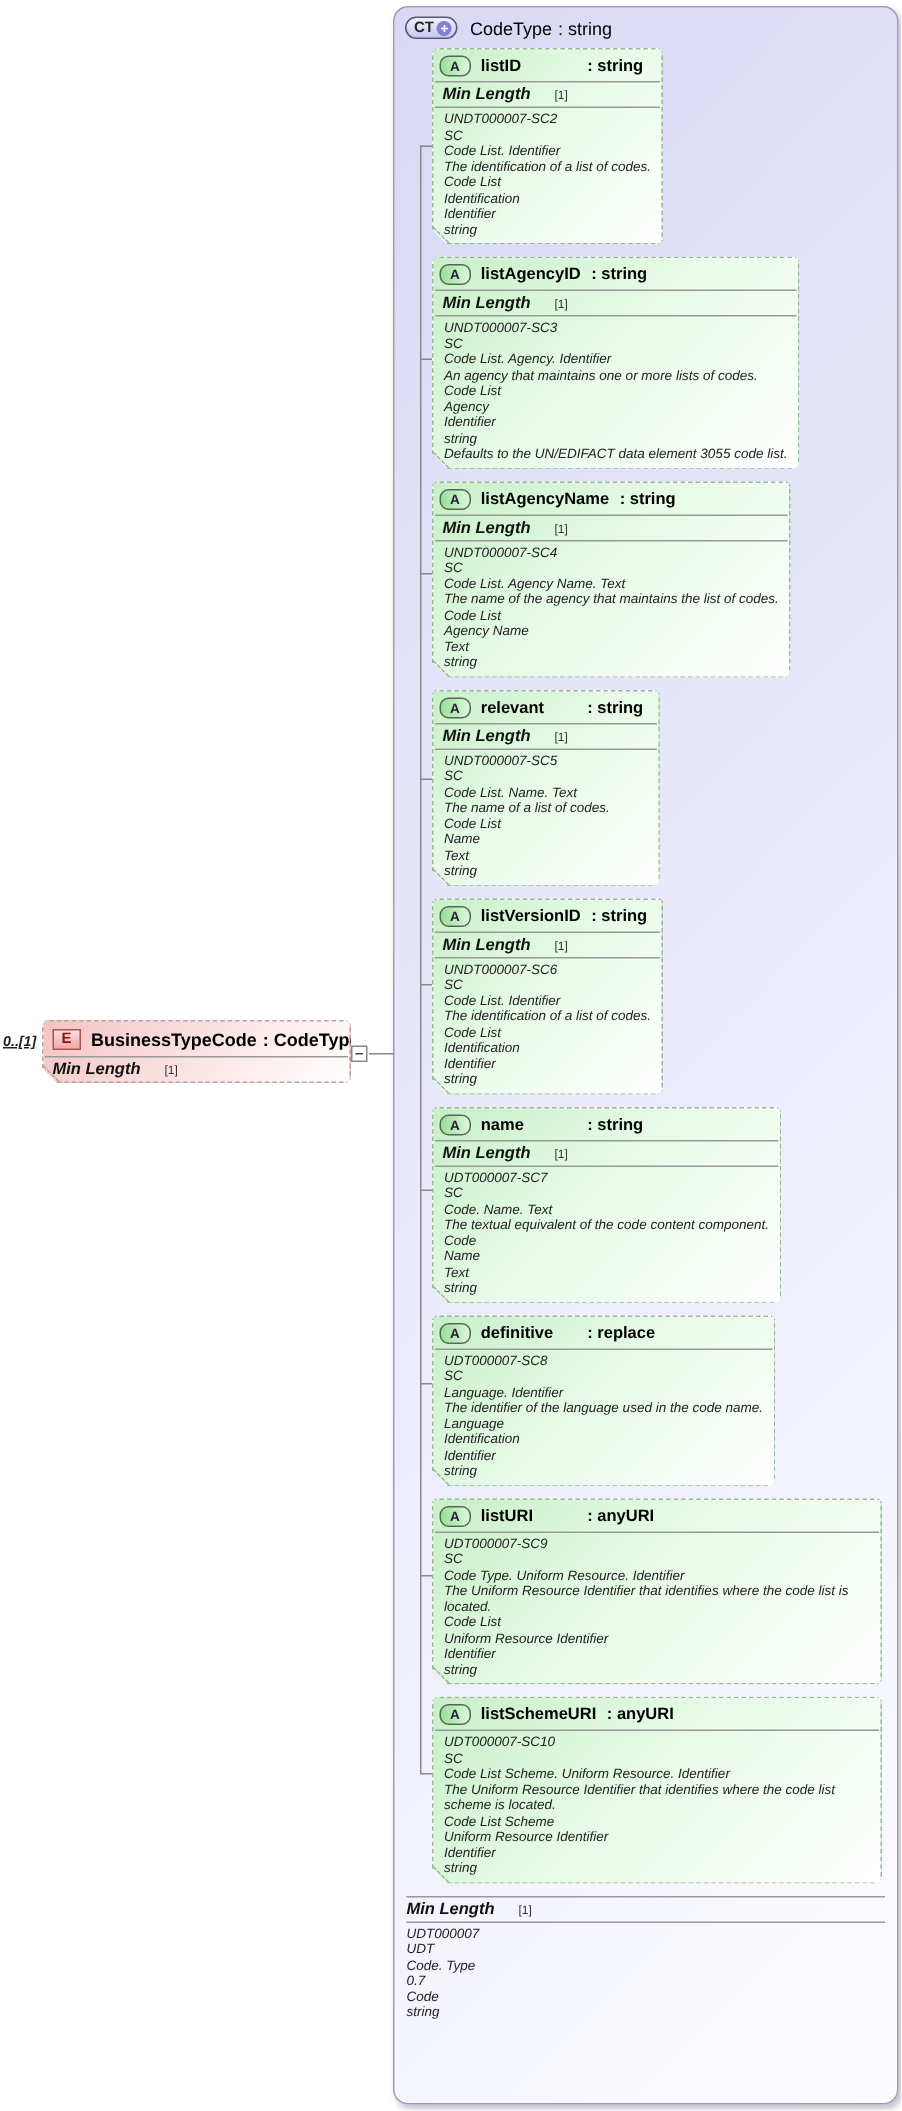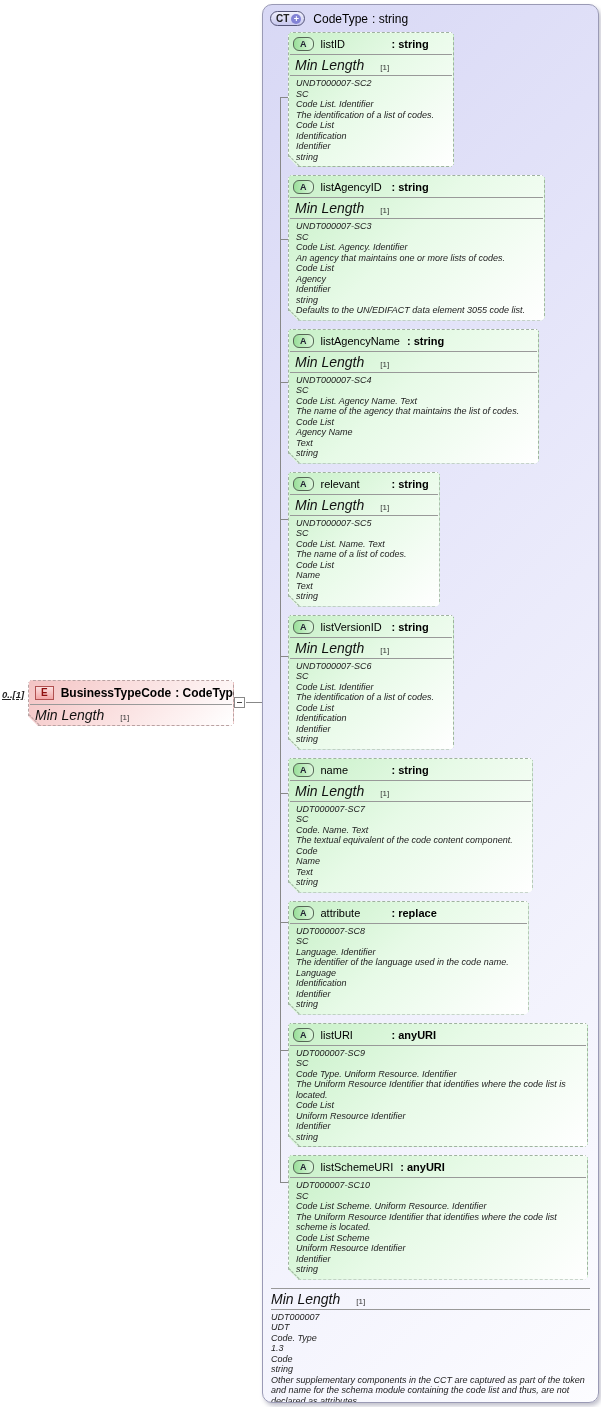--- a/index.html
+++ b/index.html
@@ -82,29 +82,29 @@
   .attr-box::after {
     content:""; position:absolute; left:0; top:calc(100% - 11px); width:15px;
     border-top:1px dashed #9fb29f; transform:rotate(45deg); transform-origin:0 0;
   }
   .attr-header { display:flex; align-items:center; gap:7px; padding:4px 10px 3px 4px; }
   .badge-a {
     border:1px solid #566656; border-radius:6px;
     background:linear-gradient(90deg,#99df99,#ddf7dd);
     font-weight:bold; font-size:9px; color:#223; line-height:12px; padding:0 6px;
   }
-  .attr-name { font-weight:normal; font-size:11px; color:#000; display:inline-block; min-width:64px; white-space:nowrap; }
+  .attr-name { font-weight:bold; font-size:11px; color:#000; display:inline-block; min-width:64px; white-space:nowrap; }
   .attr-type { font-weight:bold; font-size:11px; color:#000; white-space:nowrap; }
 
   .hair { border-top:1px solid #999; margin:0 1px; }
   .facet-row { display:flex; align-items:baseline; padding:2px 8px 2px 6px; }
-  .facet-label { font-style:italic; font-size:14px; color:#111; }
+  .facet-label { font-style:italic; font-size:11px; color:#111;font-weight:bold; }
   .facet-value { font-size:8px; color:#333; margin-left:16px; }
 
-  .details { padding:2px 19px 4px 7px; }
+  .details { padding:2px 7px 4px 7px; }
   .dline { font-style:italic; font-size:9px; line-height:10.5px; color:#222; }
 
   
   .ct-footer { margin:8px 7px 0 7px; }
   .ct-footer .facet-row { padding:2px 1px; }
   .ct-footer .details { padding:2px 1px 4px 1px; }
 </style>
 </head>
 <body>
 
@@ -292,21 +292,21 @@
             <div class="dline">Code</div>
             <div class="dline">Name</div>
             <div class="dline">Text</div>
             <div class="dline">string</div>
           </div>
   </div>
 
   <div class="attr-box">
     <div class="attr-header">
       <span class="badge-a">A</span>
-      <span class="attr-name">attribute</span>
+      <span class="attr-name">definitive</span>
       <span class="attr-type">: replace</span>
     </div>
     <div class="hair"></div>
 
     <div class="details">
             <div class="dline">UDT000007-SC8</div>
             <div class="dline">SC</div>
             <div class="dline">Language. Identifier</div>
             <div class="dline">The identifier of the language used in the code name.</div>
             <div class="dline">Language</div>
@@ -361,24 +361,23 @@
       <div class="hair"></div>
       <div class="facet-row">
         <span class="facet-label">Min Length</span>
         <span class="facet-value">[1]</span>
       </div>
       <div class="hair"></div>
       <div class="details" id="footer-details">
           <div class="dline">UDT000007</div>
           <div class="dline">UDT</div>
           <div class="dline">Code. Type</div>
-          <div class="dline">1.3</div>
+          <div class="dline">0.7</div>
           <div class="dline">Code</div>
           <div class="dline">string</div>
-          <div class="dline">Other supplementary components in the CCT are captured as part of the token and name for the schema module containing the code list and thus, are not declared as attributes.</div>
         </div>
     </div>
   <div class="stub" style="top: 91.5px;"></div>
       <div class="stub" style="top: 234px;"></div>
       <div class="stub" style="top: 376.5px;"></div>
       <div class="stub" style="top: 513.5px;"></div>
       <div class="stub" style="top: 650.5px;"></div>
       <div class="stub" style="top: 787.5px;"></div>
       <div class="stub" style="top: 917px;"></div>
       <div class="stub" style="top: 1044.5px;"></div>

